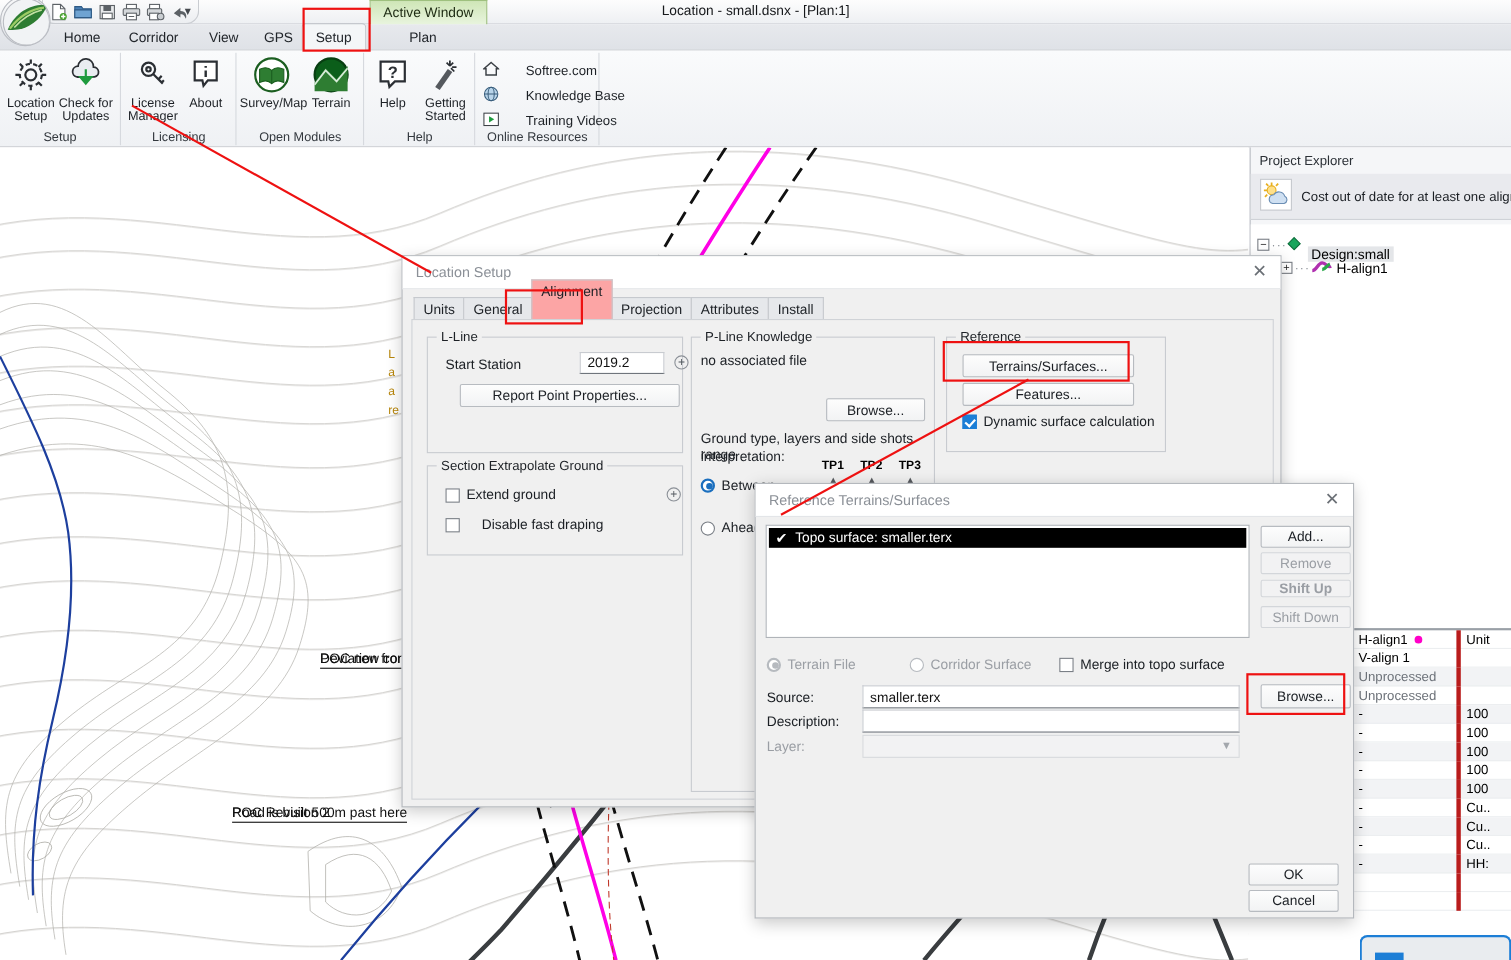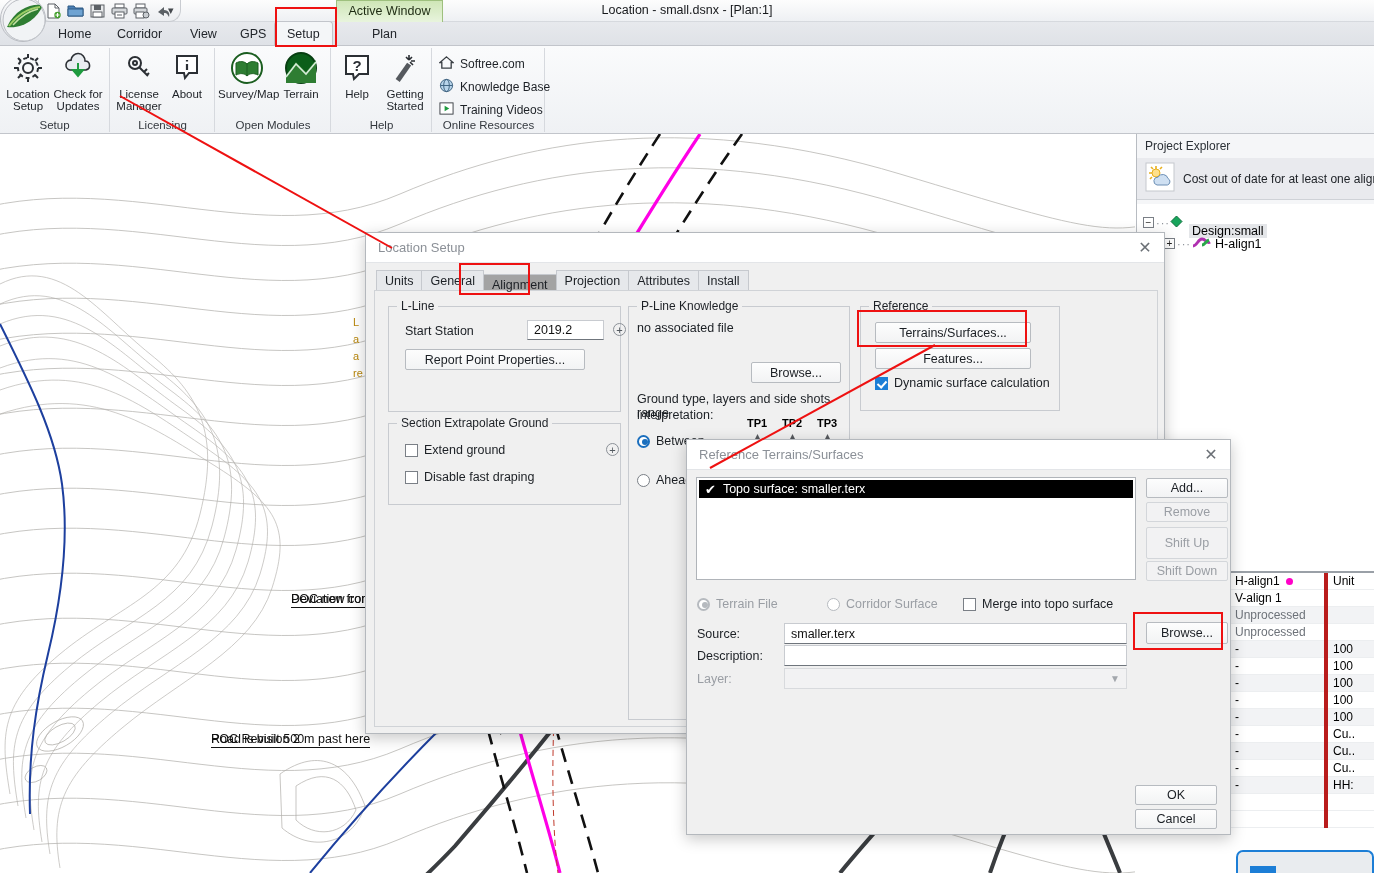--- a/index.html
+++ b/index.html
@@ -82,21 +82,21 @@
     text-align: center; font-size: 11.5px; color: #33383e;
   }
   .rbtn {
     position: absolute; top: 2px; width: 56px; text-align: center;
     font-size: 11.5px; color: #1d2126; line-height: 12px;
   }
   .rbtn .rico { height: 36px; display: flex; align-items: center; justify-content: center; }
   .rbtn .rlbl { display: block; margin-top: 2px; }
   .rlink {
     position: absolute; font-size: 12px; color: #1d2126;
-    display: flex; align-items: center; gap: 6px; white-space: nowrap;
+    display: flex; align-items: center; gap: 24px; white-space: nowrap;
   }
 
   
   .mapwrap {
     position: absolute; left: 0; top: 134px; width: 1135px; height: 739px;
     background: #ffffff; overflow: hidden;
   }
   .map-annot {
     position: absolute; font-size: 12.5px; color: #111; white-space: nowrap;
     border-bottom: 1px solid #111; padding-bottom: 1px;
@@ -166,21 +166,21 @@
   }
   .tabstrip {
     position: absolute; left: 10px; top: 36px; height: 21px;
     display: flex; align-items: flex-end; font-size: 12.5px;
   }
   .dtab {
     padding: 2px 8px 3px 8px; height: 20px; line-height: 16px;
     border: 1px solid #c6c9ce; border-bottom: none; background: #e6e8eb;
     color: #1d2126; margin-right: -1px;
   }
-  .dtab.active { background: #a3a3a3; height: 16px; line-height: 17px; position: relative; z-index: 2; }
+  .dtab.active { background: #fca5a5; height: 36px; line-height: 17px; position: relative; z-index: 2; }
   .grpbox {
     position: absolute; border: 1px solid #c8cbd0; background: transparent;
   }
   .grpbox > .leg {
     position: absolute; top: -8px; left: 8px; background: #f0f0f0;
     padding: 0 4px; font-size: 12px; color: #1d2126;
   }
   .btn {
     background: linear-gradient(#fdfdfd,#f2f3f4);
     border: 1px solid #b7bbc0; border-radius: 2px;
@@ -687,31 +687,31 @@
       <div class="dtab">Install</div>
     </div>
 
     <div style="position:absolute; left:8px; top:57px; width:784px; height:437px; background:#f0f0f0; border:1px solid #d0d3d7;">
 
       <div class="grpbox" style="left:13px; top:15px; width:233px; height:106px;">
         <span class="leg">L-Line</span>
         <span class="lbl" style="left:16px; top:17px;">Start Station</span>
         <div class="txtin" style="position:absolute; left:138px; top:13px; width:77px; height:20px;">2019.2</div>
         <span class="plus-btn" style="position:absolute; left:224px; top:16px;">+</span>
-        <div class="btn" style="position:absolute; left:16px; top:42px; width:180px; height:21px;">Report Point Properties...</div>
+        <div class="btn" style="position:absolute; left:29px; top:42px; width:200px; height:21px;">Report Point Properties...</div>
       </div>
 
       <div class="grpbox" style="left:13px; top:132px; width:233px; height:82px;">
         <span class="leg">Section Extrapolate Ground</span>
         <div style="position:absolute; left:16px; top:19px; display:flex; align-items:center; gap:6px;">
           <span class="chk"></span>
           <span class="lbl" style="position:static;">Extend ground</span>
         </div>
         <span class="plus-btn" style="position:absolute; left:217px; top:19px;">+</span>
-        <div style="position:absolute; left:16px; top:46px; display:flex; align-items:center; gap:6px;">
+        <div style="position:absolute; left:16px; top:46px; display:flex; align-items:center; gap:20px;">
           <span class="chk"></span>
           <span class="lbl" style="position:static;">Disable fast draping</span>
         </div>
       </div>
 
       <div class="grpbox" style="left:253px; top:15px; width:222px; height:414px;">
         <span class="leg">P-Line Knowledge</span>
         <span class="lbl" style="left:8px; top:14px;">no associated file</span>
         <div class="btn" style="position:absolute; left:122px; top:55px; width:90px; height:21px;">Browse...</div>
         <span class="lbl" style="left:8px; top:85px;">Ground type, layers and side shots range</span>
@@ -757,22 +757,22 @@
 
     <div class="listbox" style="left:9px; top:37px; width:440px; height:103px;">
       <div class="list-item-sel">
         <span class="tick">✔</span>
         <span>Topo surface: smaller.terx</span>
       </div>
     </div>
 
     <div class="btn" style="position:absolute; left:459px; top:38px; width:82px; height:20px;">Add...</div>
     <div class="btn disabled" style="position:absolute; left:459px; top:62px; width:82px; height:20px;">Remove</div>
-    <div class="btn disabled" style="position:absolute; left:459px; top:87px; width:82px; height:32px;">Shift Up</div>
-    <div class="btn disabled" style="position:absolute; left:459px; top:111px; width:82px; height:20px;margin-top:10px;">Shift Down</div>
+    <div class="btn disabled" style="position:absolute; left:459px; top:87px; width:82px; height:16px;font-weight:bold;">Shift Up</div>
+    <div class="btn disabled" style="position:absolute; left:459px; top:111px; width:82px; height:20px;">Shift Down</div>
 
     <div style="position:absolute; left:10px; top:157px; display:flex; align-items:center; gap:6px;">
       <span class="radio dis on"></span>
       <span class="lbl gray" style="position:static;">Terrain File</span>
     </div>
     <div style="position:absolute; left:140px; top:157px; display:flex; align-items:center; gap:6px;">
       <span class="radio dis"></span>
       <span class="lbl gray" style="position:static;">Corridor Surface</span>
     </div>
     <div style="position:absolute; left:276px; top:157px; display:flex; align-items:center; gap:6px;">

